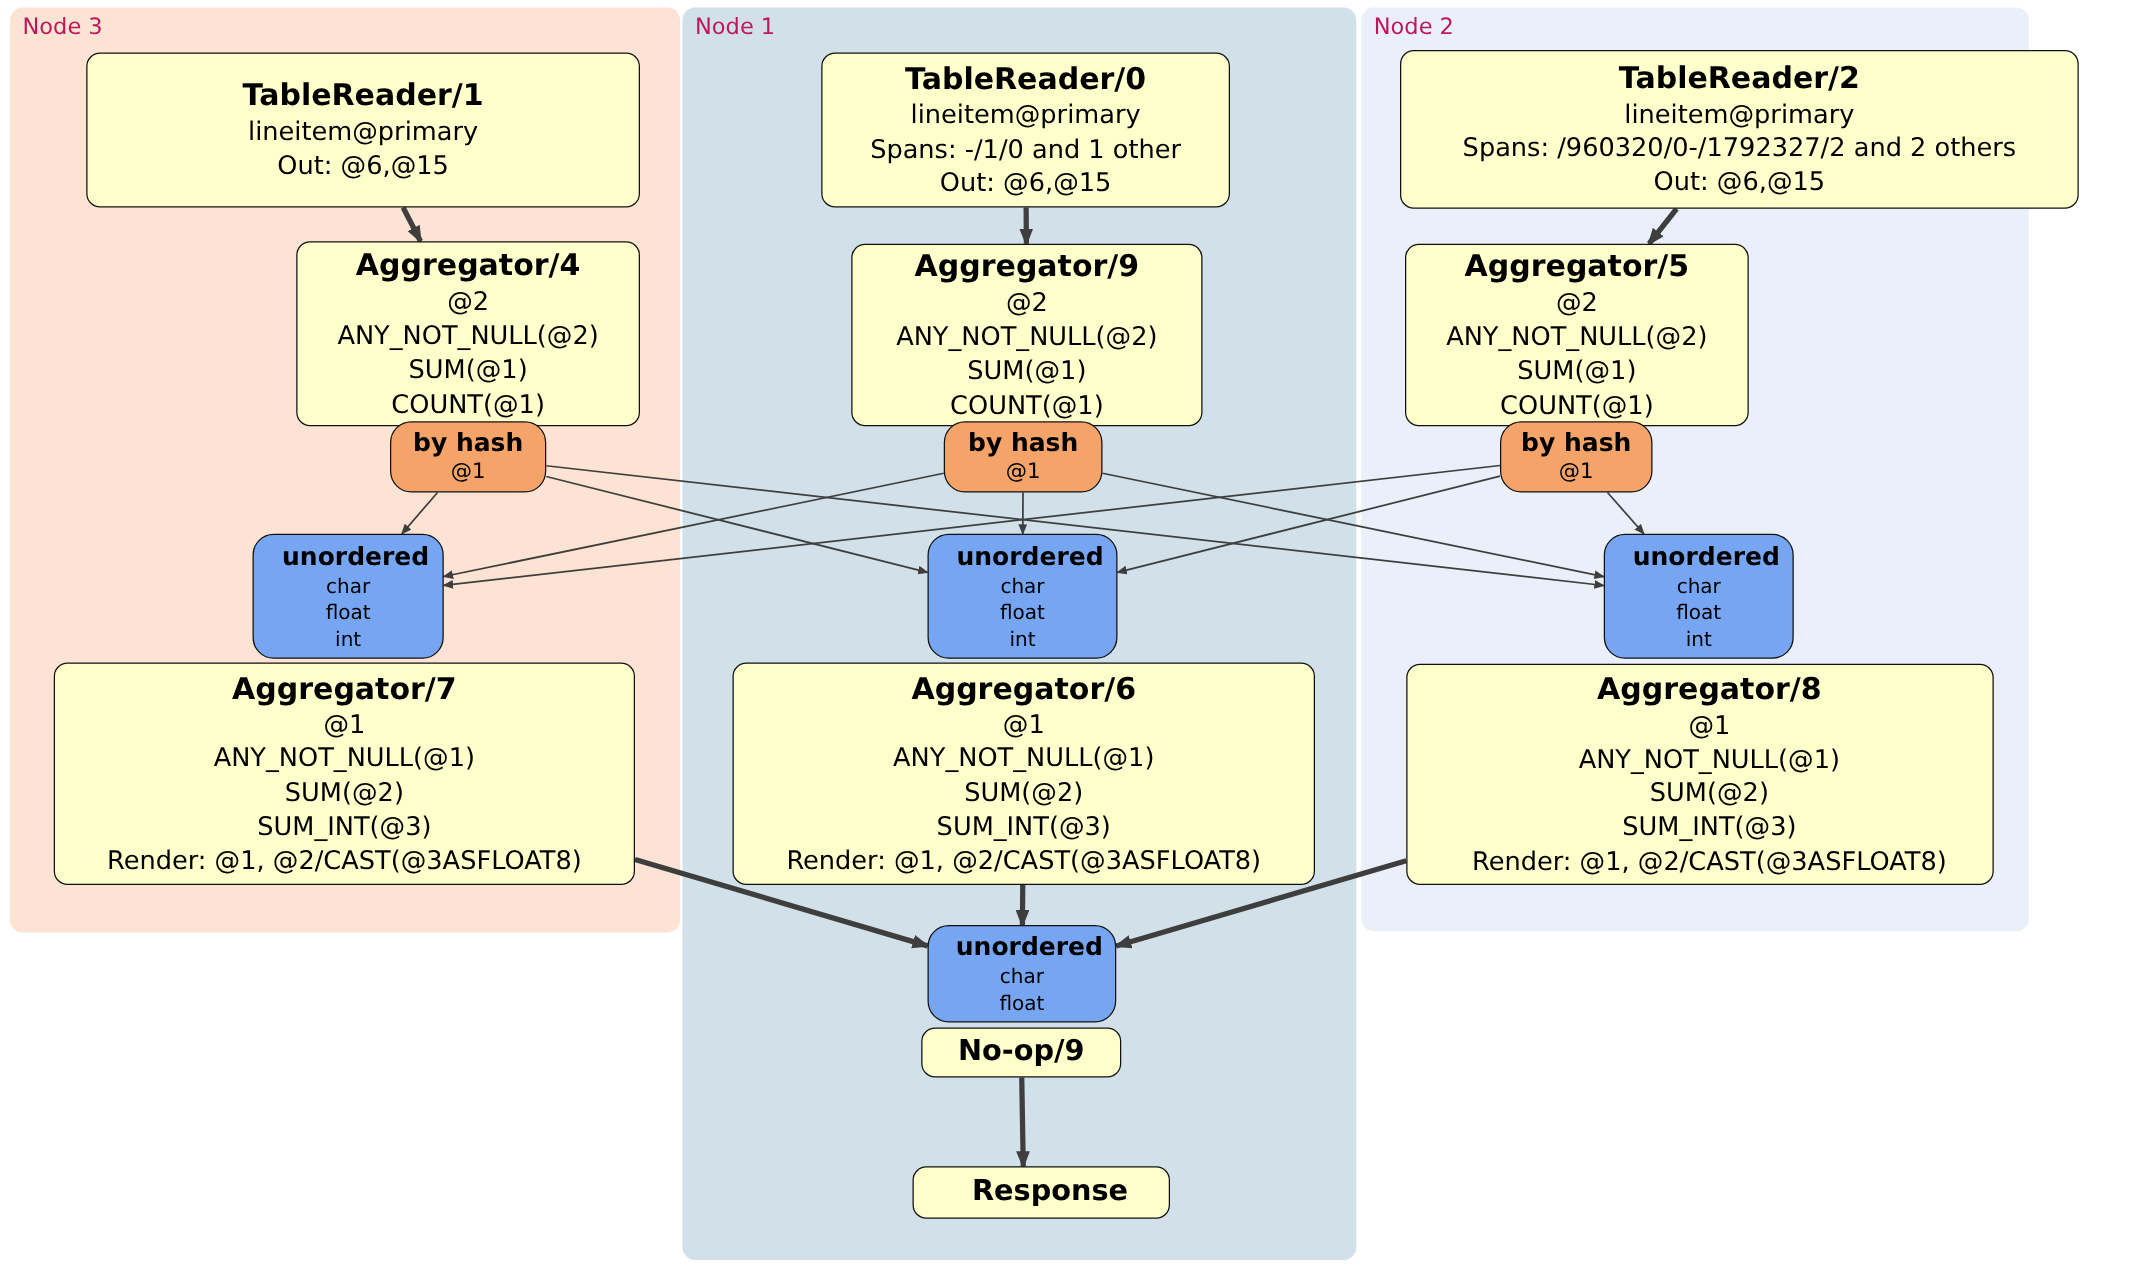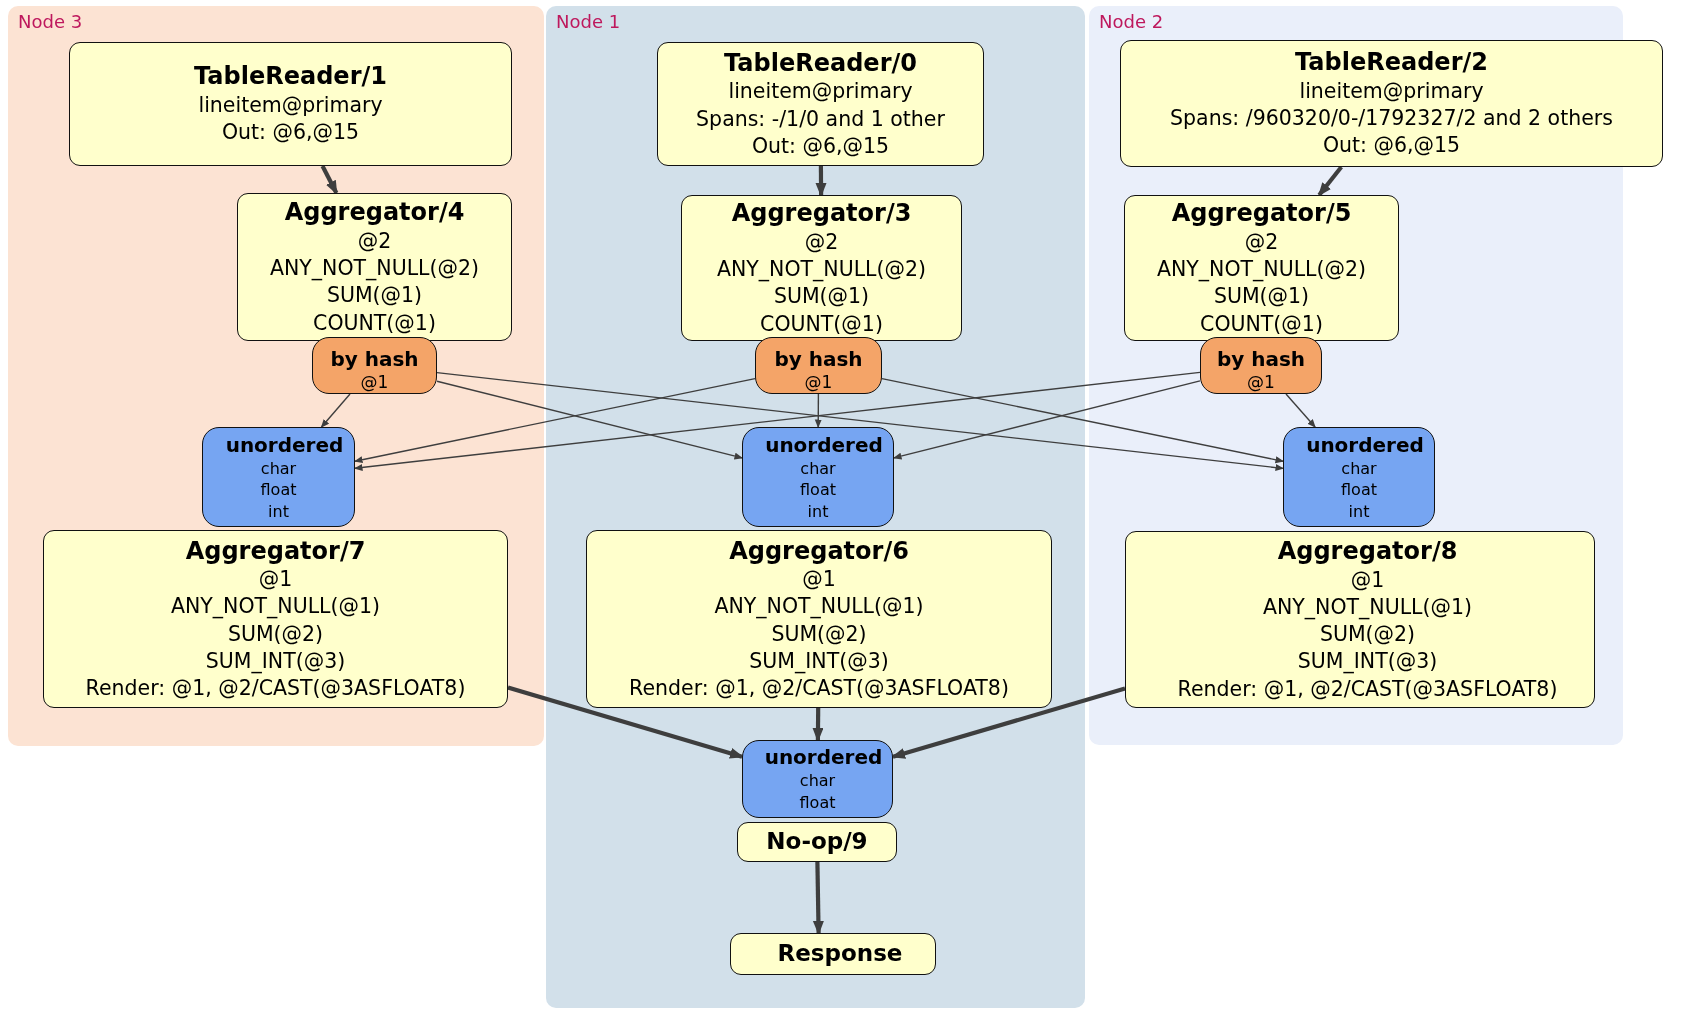--- a/index.html
+++ b/index.html
@@ -31,21 +31,21 @@
     align-items:center;justify-content:center;
     text-align:center;
     white-space:nowrap;
     box-sizing:border-box;
     border:1.7px solid #111;
   }
   .pnode .title{font-weight:bold;}
   .op{background:var(--box-yellow);border-radius:11px;}
   .op .title{font-size:24px;line-height:1.28;}
   .op .line{font-size:20.5px;line-height:1.33;}
-  .router{background:var(--router-orange);border-radius:17px;justify-content:flex-end;}
+  .router{background:var(--router-orange);border-radius:17px;}
   .router .title{font-size:20px;line-height:1.25;}
   .router .line{font-size:17px;line-height:1.25;}
   .sync{background:var(--sync-blue);border-radius:17px;}
   .sync .title{font-size:20px;line-height:1.3;margin-left:12px;}
   .sync .line{font-size:16px;line-height:1.35;}
   .compact .title{font-size:23px;}
 </style>
 </head>
 <body>
 
@@ -121,21 +121,21 @@
         <div class="line">SUM_INT(@3)</div>
         <div class="line">Render: @1, @2/CAST(@3ASFLOAT8)</div>
       </div>
       <div class="pnode op" style="left: 657px; top: 42px; width: 327px; height: 124px;">
         <div class="title">TableReader/0</div>
         <div class="line">lineitem@primary</div>
         <div class="line">Spans: -/1/0 and 1 other</div>
         <div class="line">Out: @6,@15</div>
       </div>
       <div class="pnode op" style="left: 681px; top: 195px; width: 281px; height: 146px;">
-        <div class="title">Aggregator/3</div>
+        <div class="title">Aggregator/9</div>
         <div class="line">@2</div>
         <div class="line">ANY_NOT_NULL(@2)</div>
         <div class="line">SUM(@1)</div>
         <div class="line">COUNT(@1)</div>
       </div>
       <div class="pnode router" style="left: 755px; top: 337px; width: 127px; height: 57px;">
         <div class="title">by hash</div>
         <div class="line">@1</div>
       </div>
       <div class="pnode sync" style="left: 742px; top: 427px; width: 152px; height: 100px;">

